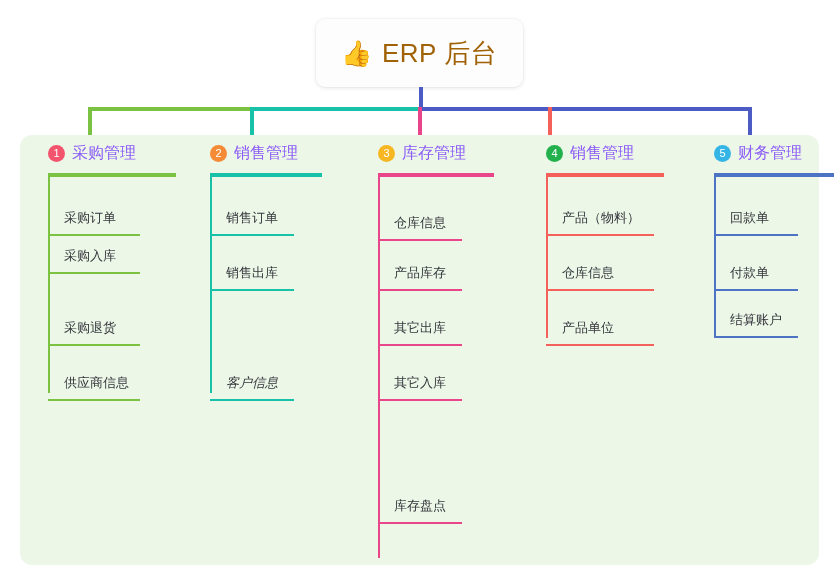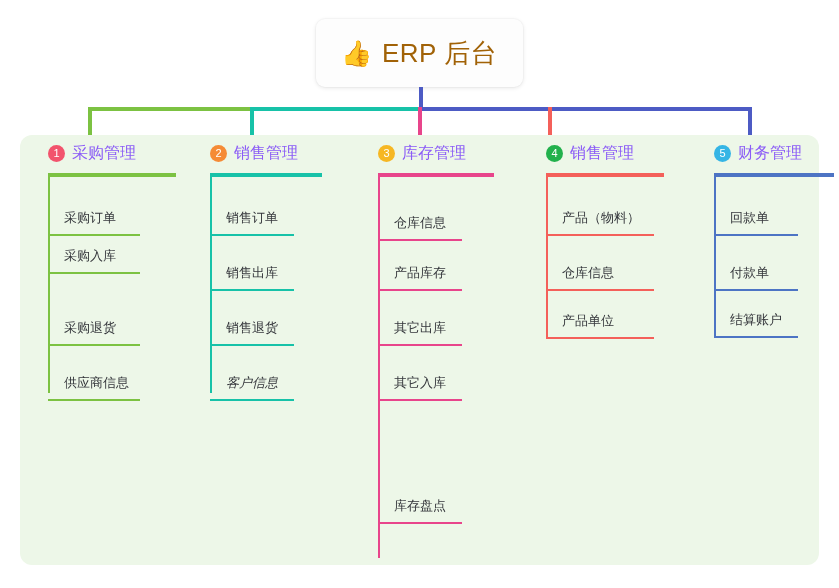--- a/index.html
+++ b/index.html
@@ -156,24 +156,20 @@
           <div class="head-rule" style="width: 112px; background: rgb(23, 194, 168);"></div>
           <div class="spine" style="height: 220px; background: rgb(23, 194, 168);"></div>
           <div class="item" style="top: 46px; width: 94px; padding-left: 36px;">
             <span class="item-label">销售订单</span>
             <div class="item-rule" style="width: 84px; background: rgb(23, 194, 168);"></div>
           </div>
           <div class="item" style="top: 101px; width: 94px;">
             <span class="item-label">销售出库</span>
             <div class="item-rule" style="width: 84px; background: rgb(23, 194, 168);"></div>
           </div>
-          <div class="item" style="top: 156px; width: 94px;">
-            <span class="item-label">销售退货</span>
-            <div class="item-rule" style="width: 84px; background: rgb(23, 194, 168);"></div>
-          </div>
           <div class="item" style="top: 211px; width: 94px; font-style: italic;">
             <span class="item-label">客户信息</span>
             <div class="item-rule" style="width: 84px; background: rgb(23, 194, 168);"></div>
           </div>
         </div>
         <div class="column" style="left: 340px;">
           <div class="col-head">
             <span class="badge" style="background: rgb(246, 183, 35);">3</span>
             <span class="col-title">库存管理</span>
           </div>
@@ -208,21 +204,21 @@
           <div class="head-rule" style="width: 118px; background: rgb(244, 96, 90);"></div>
           <div class="spine" style="height: 165px; background: rgb(244, 96, 90);"></div>
           <div class="item" style="top: 46px; width: 118px;">
             <span class="item-label">产品（物料）</span>
             <div class="item-rule" style="width: 108px; background: rgb(244, 96, 90);"></div>
           </div>
           <div class="item" style="top: 101px; width: 118px;">
             <span class="item-label">仓库信息</span>
             <div class="item-rule" style="width: 108px; background: rgb(244, 96, 90);"></div>
           </div>
-          <div class="item" style="top: 149px; width: 118px;">
+          <div class="item" style="top: 156px; width: 118px;">
             <span class="item-label">产品单位</span>
             <div class="item-rule" style="width: 108px; background: rgb(244, 96, 90);"></div>
           </div>
         </div>
         <div class="column" style="left: 676px;">
           <div class="col-head">
             <span class="badge" style="background: rgb(53, 181, 229);">5</span>
             <span class="col-title">财务管理</span>
           </div>
           <div class="head-rule" style="width: 120px; background: rgb(77, 116, 196);"></div>

